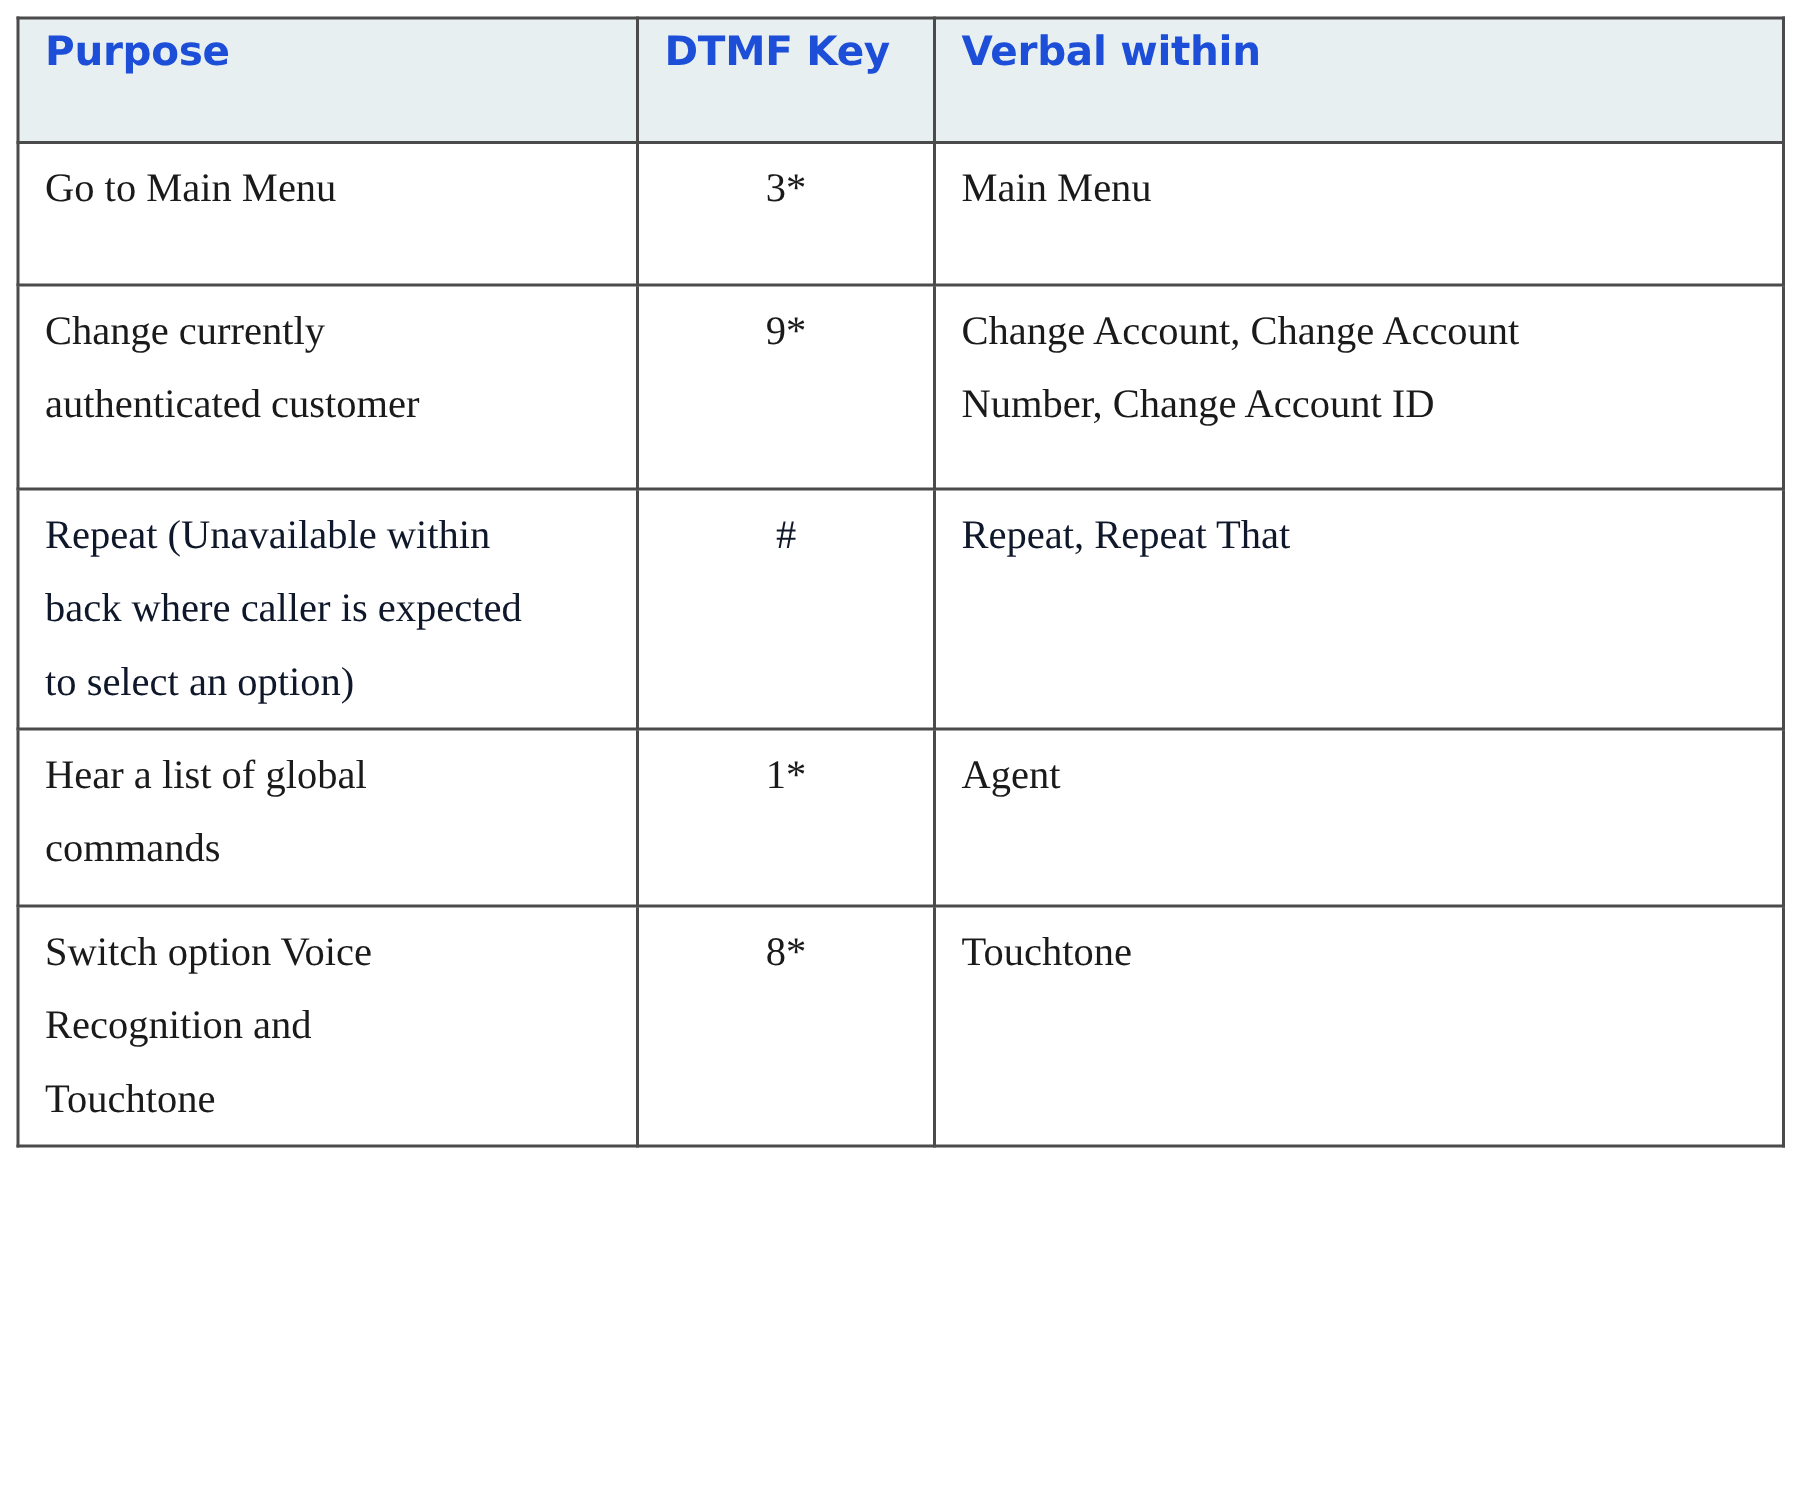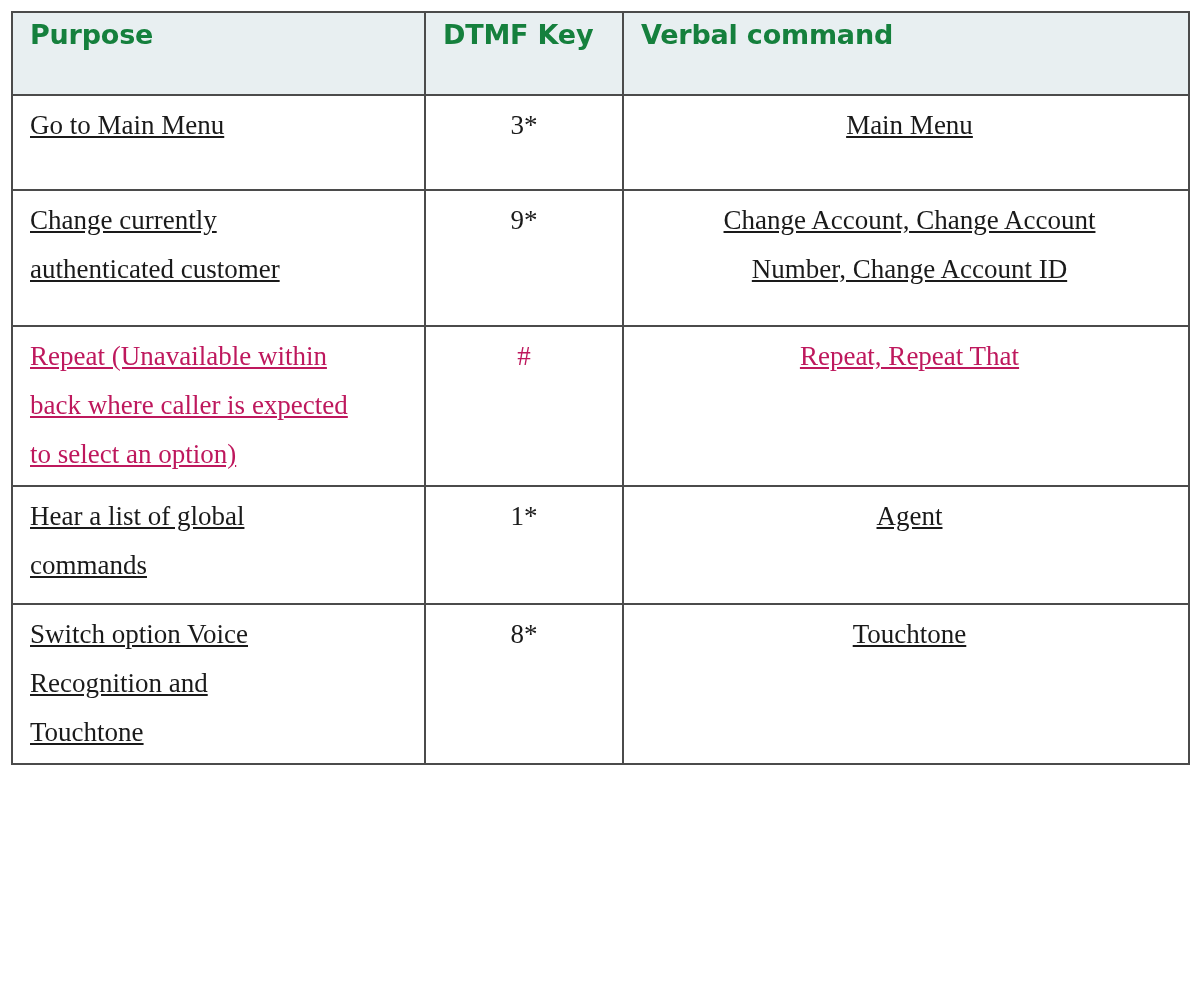--- a/index.html
+++ b/index.html
@@ -46,79 +46,79 @@
   
   thead tr.header-row th {
     background: #e8eff1;
     height: 74px;
     padding: 7px 0 0 17px;
     text-align: left;
     font-family: "DejaVu Sans", "Liberation Sans", sans-serif;
     font-weight: bold;
     font-size: 27px;
     letter-spacing: -0.2px;
-    color: #15803d;
+    color: #1d4ed8;
     line-height: 1.1;
   }
   thead tr.header-row th .hdr-text { display: block; }
 
   
   tbody td {
     font-size: 27px;
     line-height: 49px;
     color: #1a1a1a;
   }
   tbody td.cell-purpose {
     padding: 5px 8px 6px 17px;
     text-align: left;
   }
   tbody td.cell-key {
     padding: 5px 0 6px 0;
     text-align: center;
   }
   tbody td.cell-verbal {
     padding: 5px 10px 6px 17px;
-    text-align: center;
+    text-align: left;
   }
 
   tbody tr.row-highlight td {
-    color: #be185d;
+    color: #0f172a;
   }
 
   
   tr[data-h="82"]  td { height: 82px; }
   tr[data-h="123"] td { height: 123px; margin-left: 32px; }
   tr[data-h="130"] td { height: 130px; }
   tr[data-h="86"]  td { height: 86px; }
   tr[data-h="143"] td { height: 143px; }
   tr[data-h="105"] td { height: 105px; }
   tr[data-h="145"] td { height: 145px; }
 
-  .line { display: block; text-decoration: underline; }
+  .line { display: block; }
 </style>
 </head>
 <body>
 
 <div class="page">
   <table class="dtmf-table">
     <colgroup>
       <col class="c-purpose">
       <col class="c-key">
       <col class="c-verbal">
     </colgroup>
     <thead>
       <tr class="header-row">
         <th>
           <span class="hdr-text">Purpose</span>
         </th>
         <th>
           <span class="hdr-text">DTMF Key</span>
         </th>
         <th>
-          <span class="hdr-text">Verbal command</span>
+          <span class="hdr-text">Verbal within</span>
         </th>
       </tr>
     </thead>
     <tbody>
 
       <tr data-h="82">
         <td class="cell-purpose">
           <span class="line">Go to Main Menu</span>
         </td>
         <td class="cell-key">3*</td>

